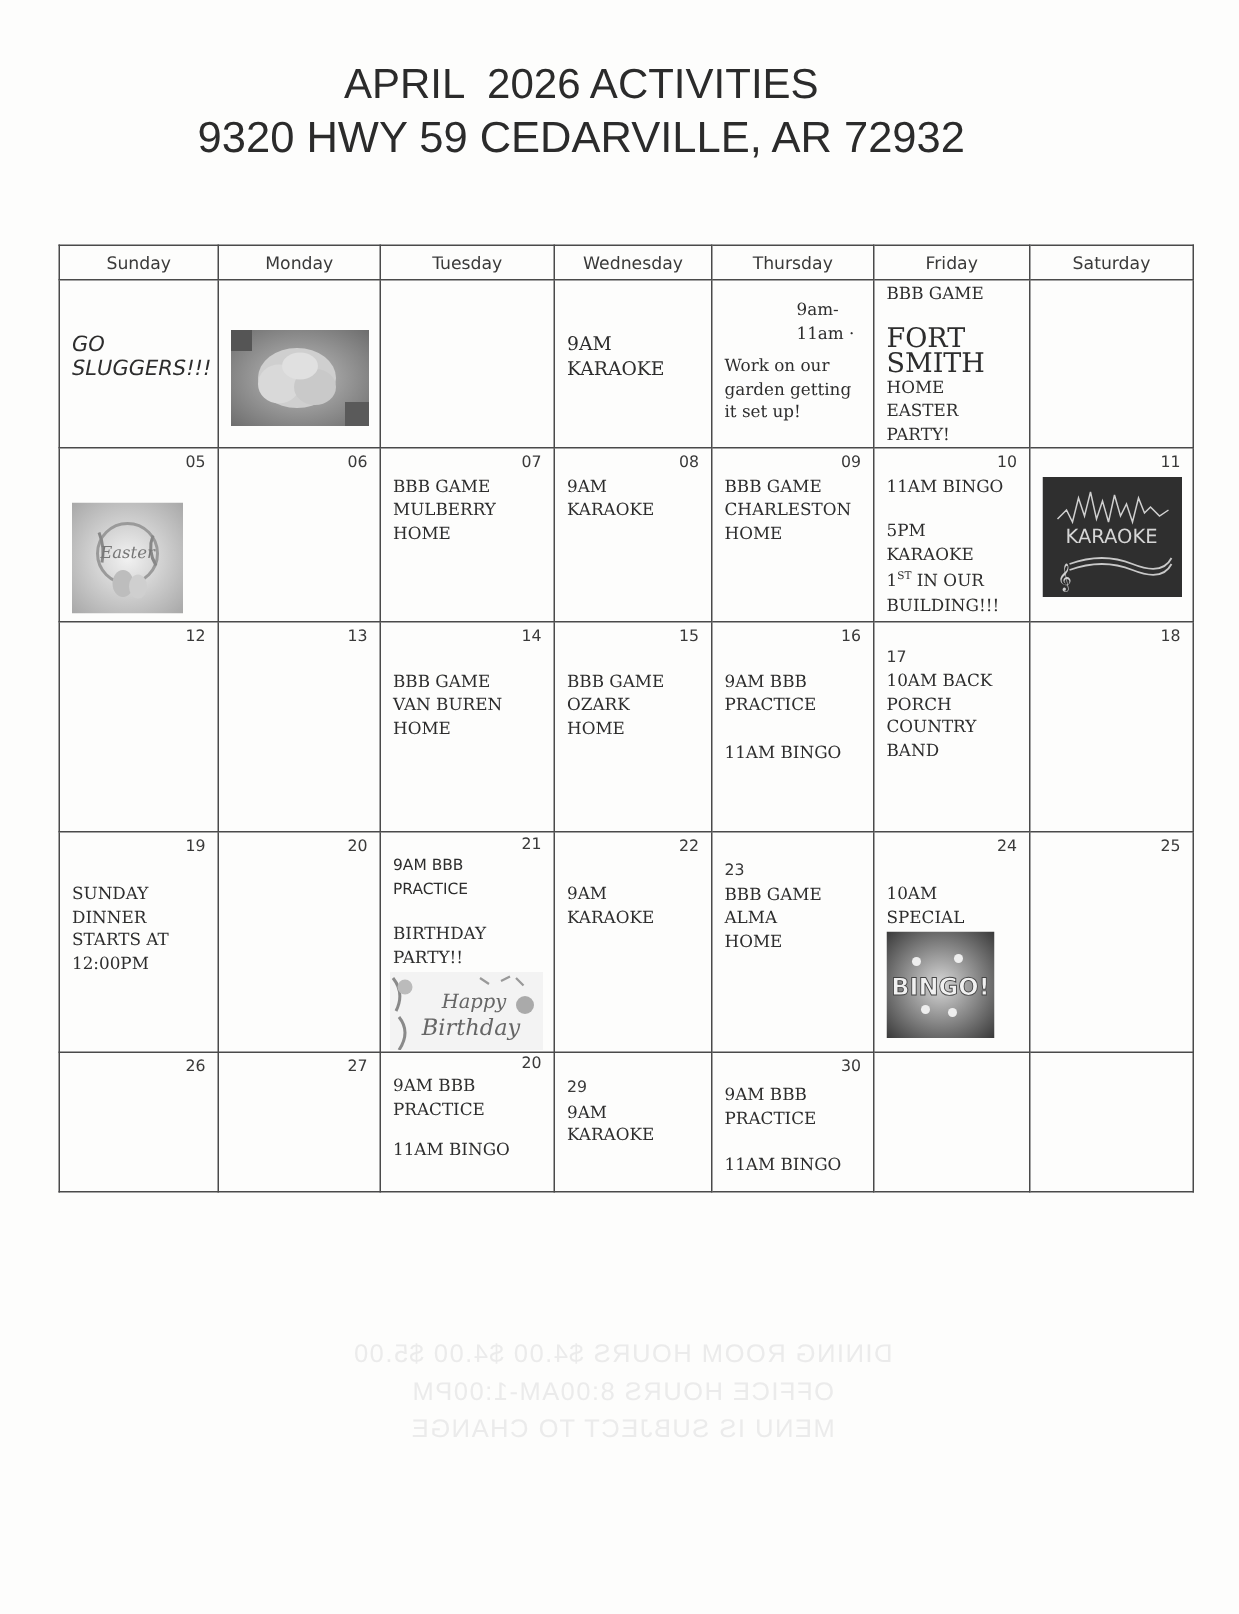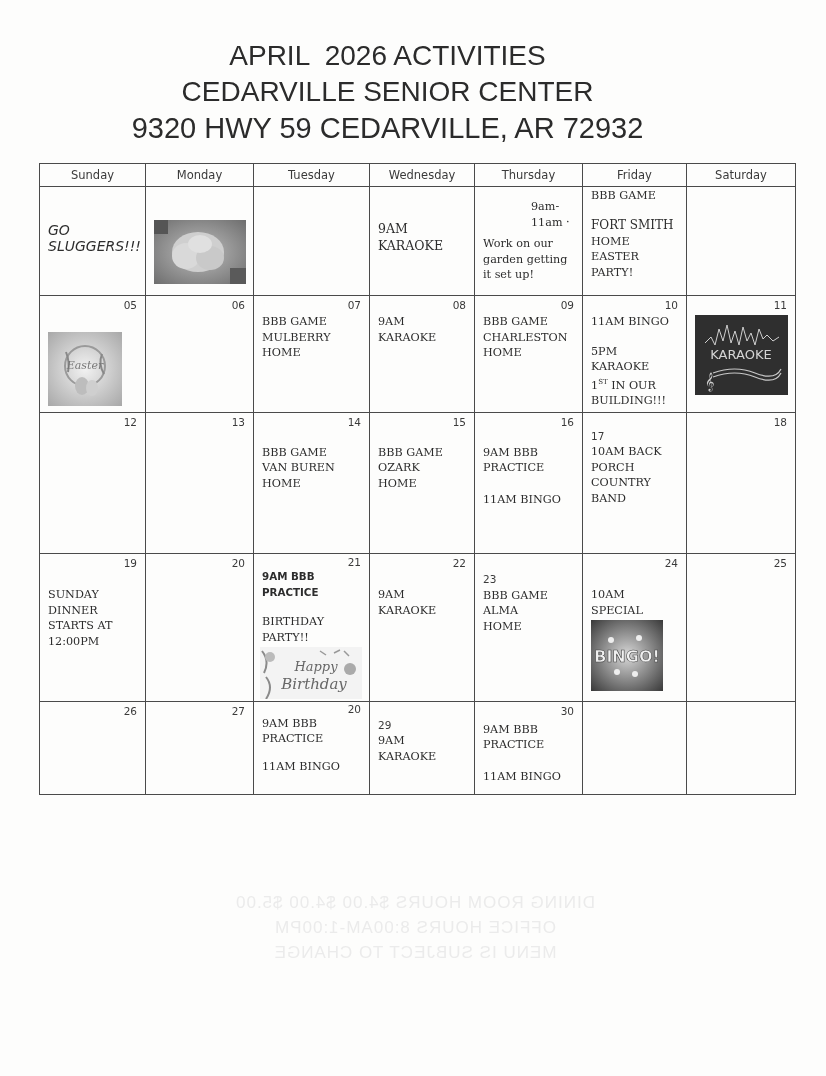--- a/index.html
+++ b/index.html
@@ -29,37 +29,36 @@
   .daterow .num { position:absolute; right:8px; top:4px; }
   .num {
     font-family:"DejaVu Sans", sans-serif; font-size:10.5px; color:#3a3a3a;
     position:absolute; right:8px; top:3px;
   }
   .num.left { position:static; display:block; margin:0; }
   .cell-body {
     font-family:"DejaVu Serif", serif; font-size:11.2px; line-height:15.5px;
     color:#2d2d2d; padding:0 8px;
   }
-  .big { font-size:12px; line-height:17px; }
+  .big { font-size:18px; line-height:17px; }
   .sans { font-family:"DejaVu Sans", sans-serif; font-size:10.3px; }
   .img {
     display:block; border-radius:0;
   }
   .bleed {
     position:absolute; left:185px; top:890px; width:460px; text-align:center;
     font-family:"Liberation Sans", sans-serif; font-size:17px; line-height:25px;
     color:#ebebeb; transform:scaleX(-1); letter-spacing:1px;
   }
 </style>
 </head>
 <body>
 
 <div class="title-block">
   <div class="title-line" style="white-space:pre;">APRIL  2026 ACTIVITIES</div>
-  <div class="title-line">CEDARVILLE SENIOR CENTER</div>
   <div class="title-line l3">9320 HWY 59 CEDARVILLE, AR 72932</div>
 </div>
 
 <table class="cal">
   <colgroup>
     <col style="width:106px">
       <col style="width:108px">
       <col style="width:116px">
       <col style="width:105px">
       <col style="width:108px">
@@ -224,21 +223,21 @@
       <div class="cell-body" style="padding-top:33px;">SUNDAY</div>
       <div class="cell-body">DINNER</div>
       <div class="cell-body">STARTS AT</div>
       <div class="cell-body">12:00PM</div>
     </td>
     <td>
           <span class="num">20</span>
         </td>
     <td>
       <span class="num" style="top:2px;">21</span>
-      <div class="cell-body sans" style="padding-top:15px;font-weight:bold;">9AM BBB PRACTICE</div>
+      <div class="cell-body sans" style="padding-top:15px;">9AM BBB PRACTICE</div>
       <div class="cell-body" style="padding-top:14px;">BIRTHDAY</div>
       <div class="cell-body">PARTY!!</div>
       <div style="padding:2px 0 0 6px;">
         <svg class="img" width="102" height="52" viewBox="0 0 102 52">
           <rect width="102" height="52" fill="#f3f3f3"></rect>
           <path d="M2 4 Q10 14 4 26 M6 30 Q14 40 6 52" stroke="#8a8a8a" stroke-width="2" fill="none"></path>
           <circle cx="10" cy="10" r="5" fill="#bbb"></circle>
           <circle cx="90" cy="22" r="6" fill="#aaa"></circle>
           <path d="M60 4 l6 4 M74 6 l6 -3 M84 4 l5 5" stroke="#999" stroke-width="1.5"></path>
           <text x="56" y="24" font-family="DejaVu Serif, serif" font-style="italic" font-size="13" fill="#666" text-anchor="middle">Happy</text>

